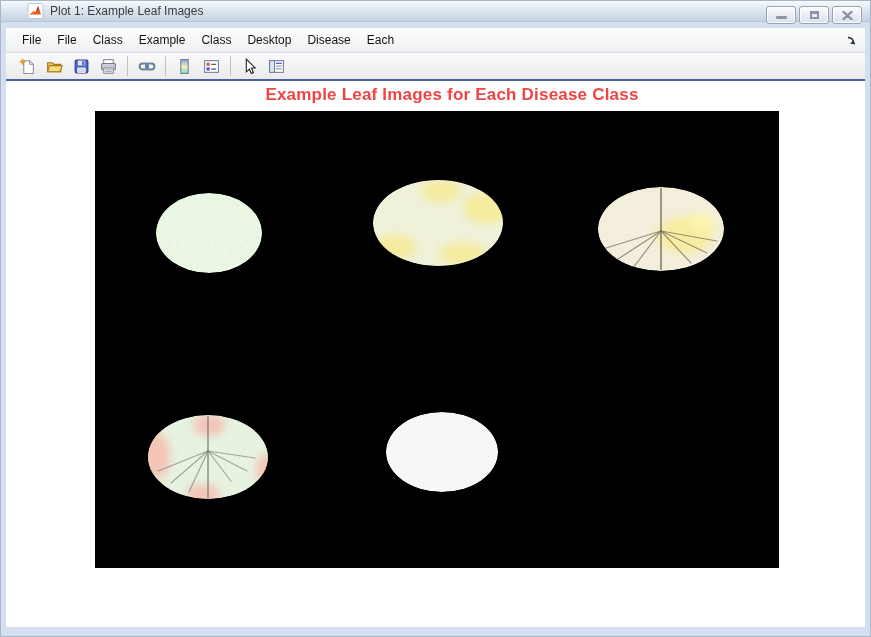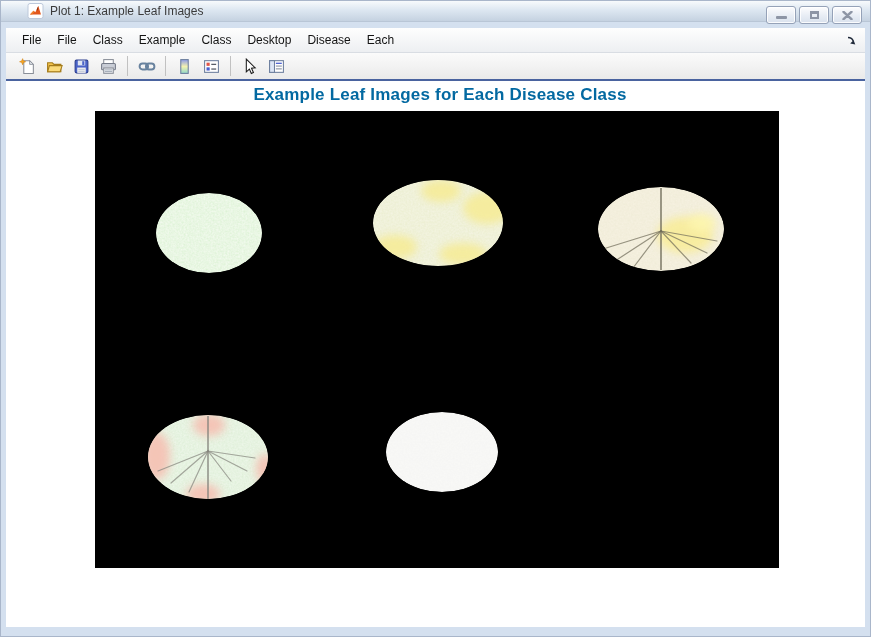--- a/index.html
+++ b/index.html
@@ -24,22 +24,22 @@
     display:flex;align-items:center;padding-left:8px;box-sizing:border-box;}
   .menu-item{font-size:12px;color:#141414;padding:4px 8px;cursor:default;}
   .dock-arrow{margin-left:auto;margin-right:8px;display:flex;align-items:center;}
   .toolbar{position:absolute;top:52px;left:5px;right:5px;height:28px;
     background:linear-gradient(#fbfbfb,#eaeaea);border-bottom:2px solid #4a639f;
     display:flex;align-items:center;padding-left:8px;box-sizing:border-box;}
   .tool{width:25px;height:23px;background:transparent;border:none;padding:0;margin:0 1px;
     display:flex;align-items:center;justify-content:center;cursor:default;}
   .tsep{width:1px;height:20px;background:#c1c1c1;margin:0 5px;}
   .figure-area{position:absolute;top:80px;left:5px;right:5px;bottom:9px;background:#fff;}
-  .fig-title{position:absolute;top:4px;left:92px;width:684px;text-align:center;
-    font-size:17px;font-weight:bold;color:#0369a1;letter-spacing:0.2px;}
+  .fig-title{position:absolute;top:4px;left:104px;width:684px;text-align:center;
+    font-size:17px;font-weight:bold;color:#ef4444;letter-spacing:0.2px;}
   #leaf-canvas{position:absolute;top:30px;left:89px;display:block;}
 </style>
 </head>
 <body>
 
 <div class="window">
 
   <div class="titlebar">
     <span class="app-icon">
       <svg width="17" height="16" viewBox="0 0 16 16">

